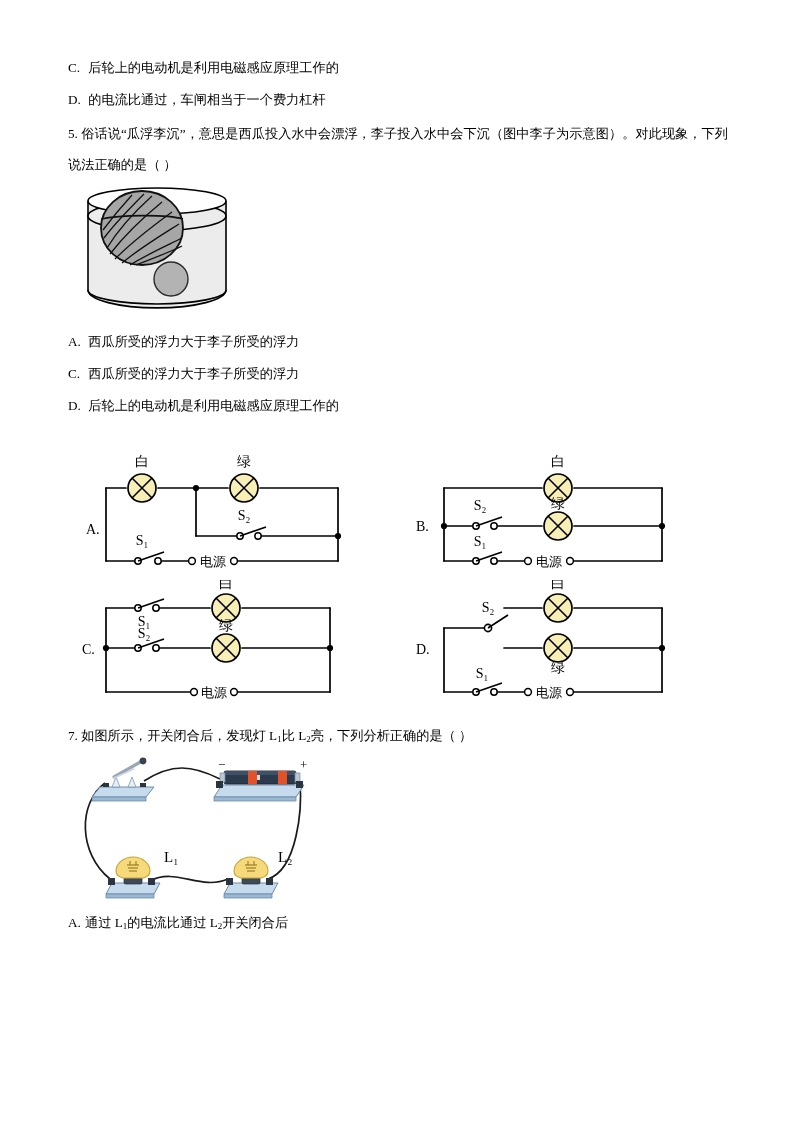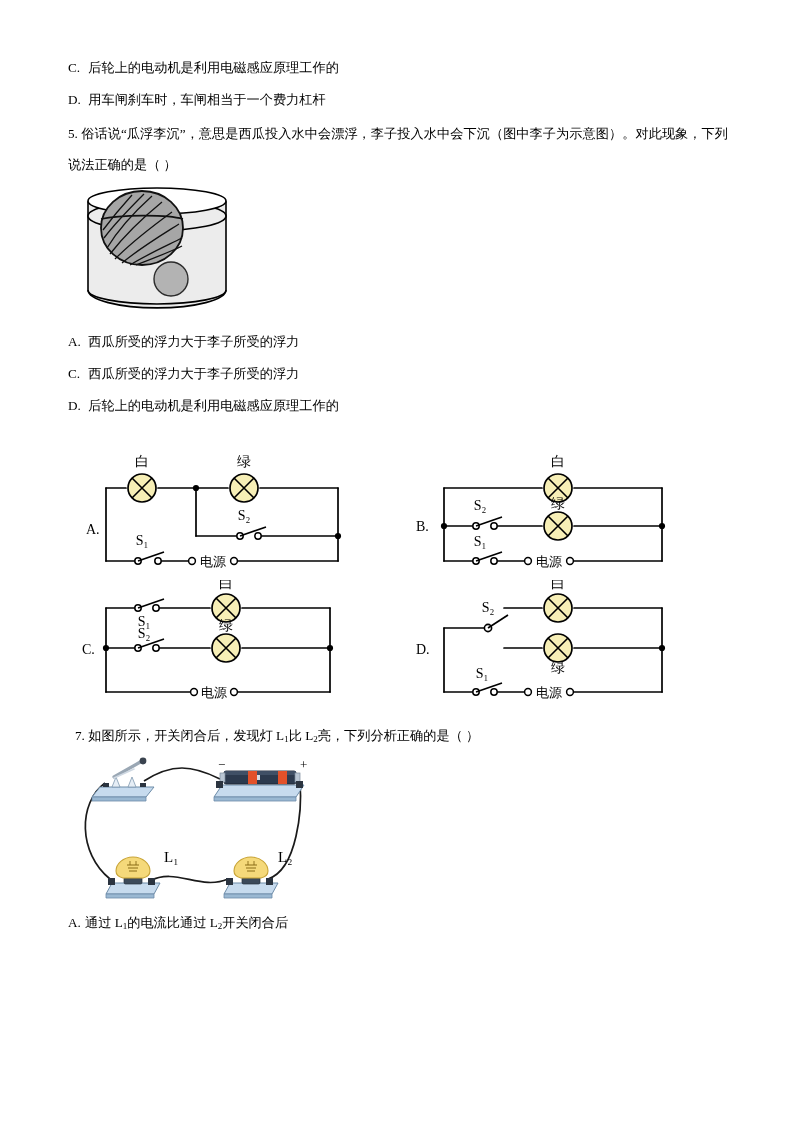--- a/index.html
+++ b/index.html
@@ -52,21 +52,21 @@
 
 <div class="page">
   <div class="content">
 
     <div class="opt">
       <span class="lab">C.</span>
       <span>后轮上的电动机是利用电磁感应原理工作的</span>
     </div>
     <div class="opt">
       <span class="lab">D.</span>
-      <span>用车闸刹车时，车闸相当于一个费力杠杆</span>
+      <span>的电流比通过，车闸相当于一个费力杠杆</span>
     </div>
 
     <div class="q" style="margin-top:2px;">
       <span>5.</span>
       <span>俗话说“瓜浮李沉”，意思是西瓜投入水中会漂浮，李子投入水中会下沉（图中李子为示意图）。对此现象，下列说法正确的是（      ）</span>
     </div>
 
     <div style="margin-top:6px; margin-left:6px;">
       <svg width="240" height="140" viewBox="0 0 240 140">
 
@@ -334,21 +334,21 @@
             <text x="158" y="92" font-family="'Liberation Sans', sans-serif" font-size="14" text-anchor="middle">绿</text>
             <text x="88" y="32" font-family="'Liberation Serif', serif" font-size="14" text-anchor="middle">S₂</text>
             <text x="82" y="98" font-family="'Liberation Serif', serif" font-size="14" text-anchor="middle">S₁</text>
             <text x="149" y="117" font-family="'Liberation Sans', sans-serif" font-size="13" text-anchor="middle">电源</text>
             <text x="16" y="74" font-family="'Liberation Serif', serif" font-size="14">D.</text>
           </svg>
         </div>
       </div>
     </div>
 
-    <div class="q" style="margin-top:10px;margin-left:7px;">
+    <div class="q" style="margin-top:10px;">
       <span>7.</span>
       <span>如图所示，开关闭合后，发现灯 L</span><sub>1</sub><span>比 L</span><sub>2</sub><span>亮，下列分析正确的是（      ）</span>
     </div>
 
     <div style="margin-top:2px; margin-left:4px;">
       <svg width="250" height="148" viewBox="0 0 250 148">
 
         <g fill="none" stroke="#1a1a1a" stroke-width="1.7">
 
           <path d="M72 24 C100 6 120 8 148 22"></path>

